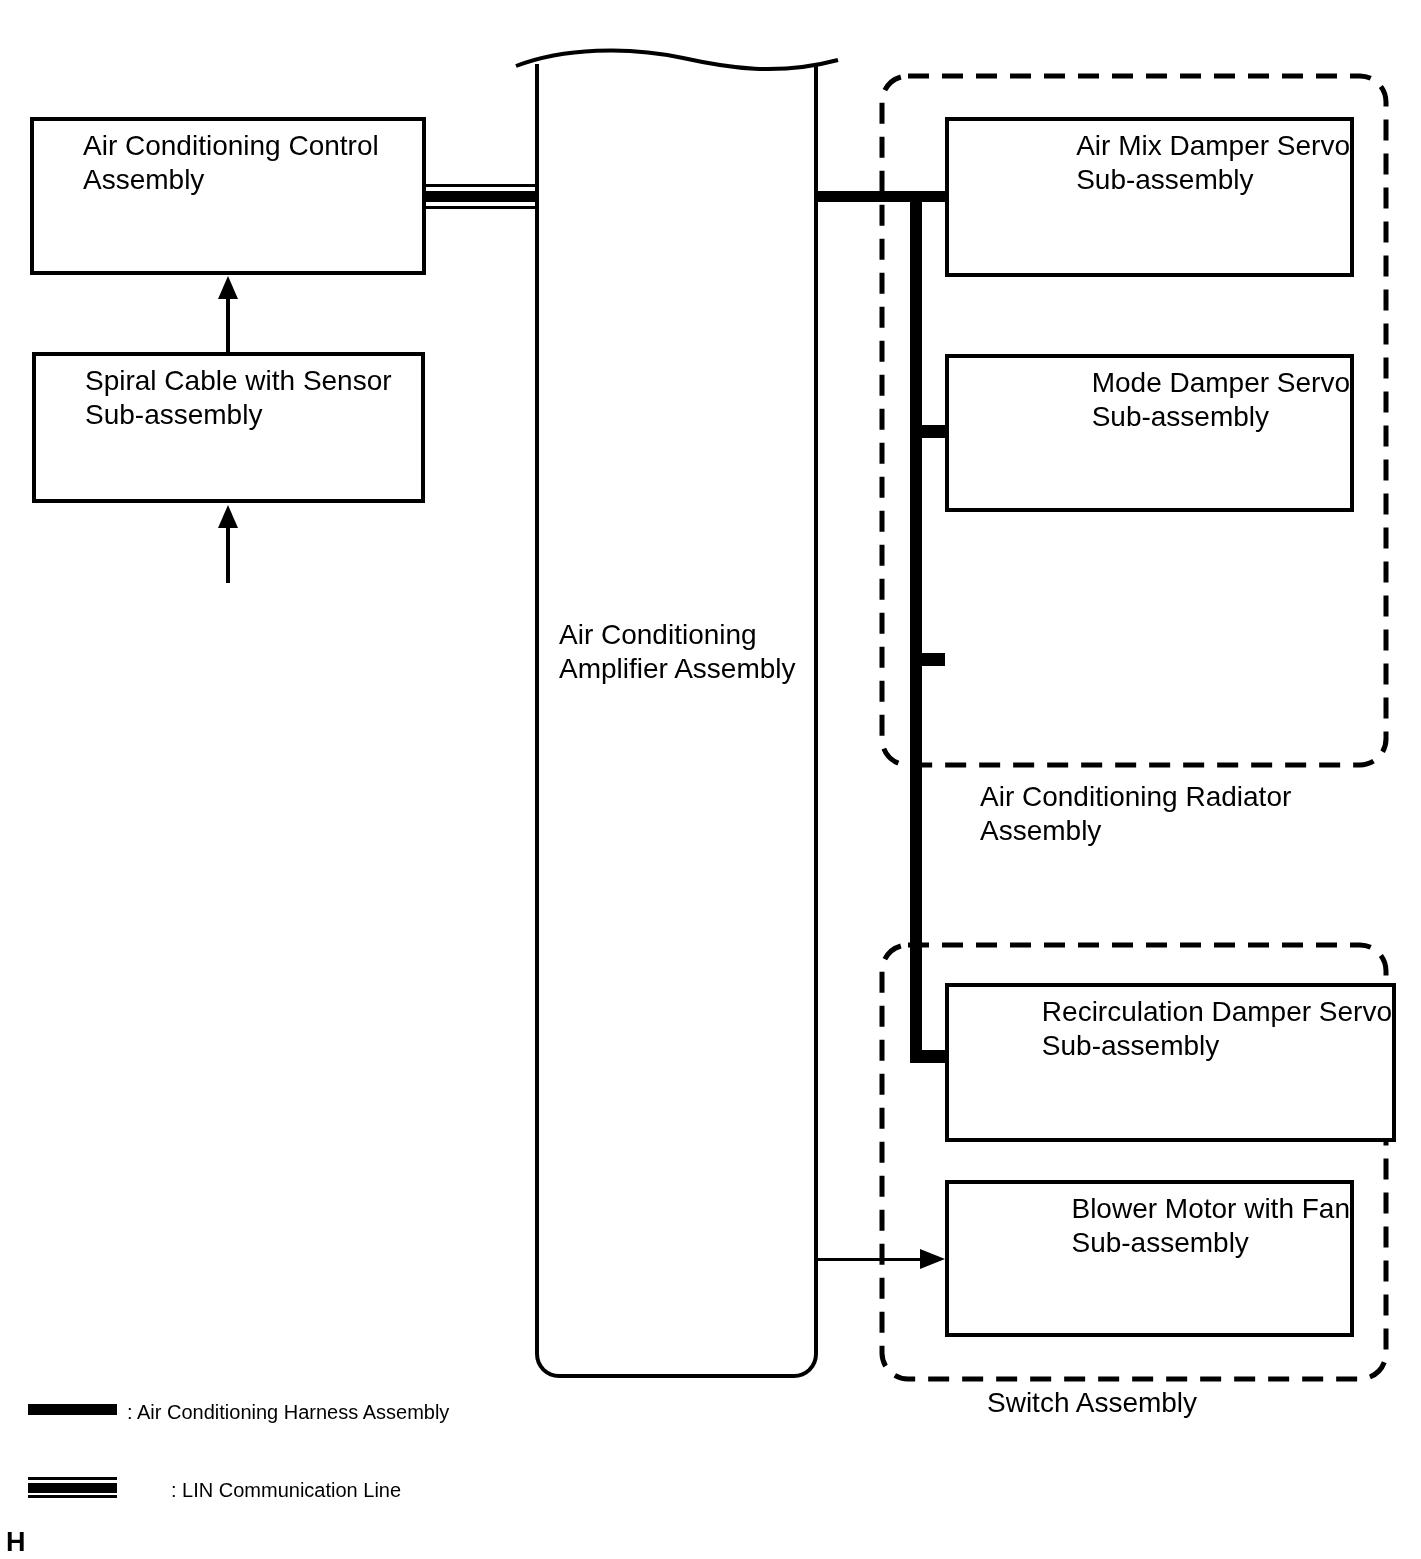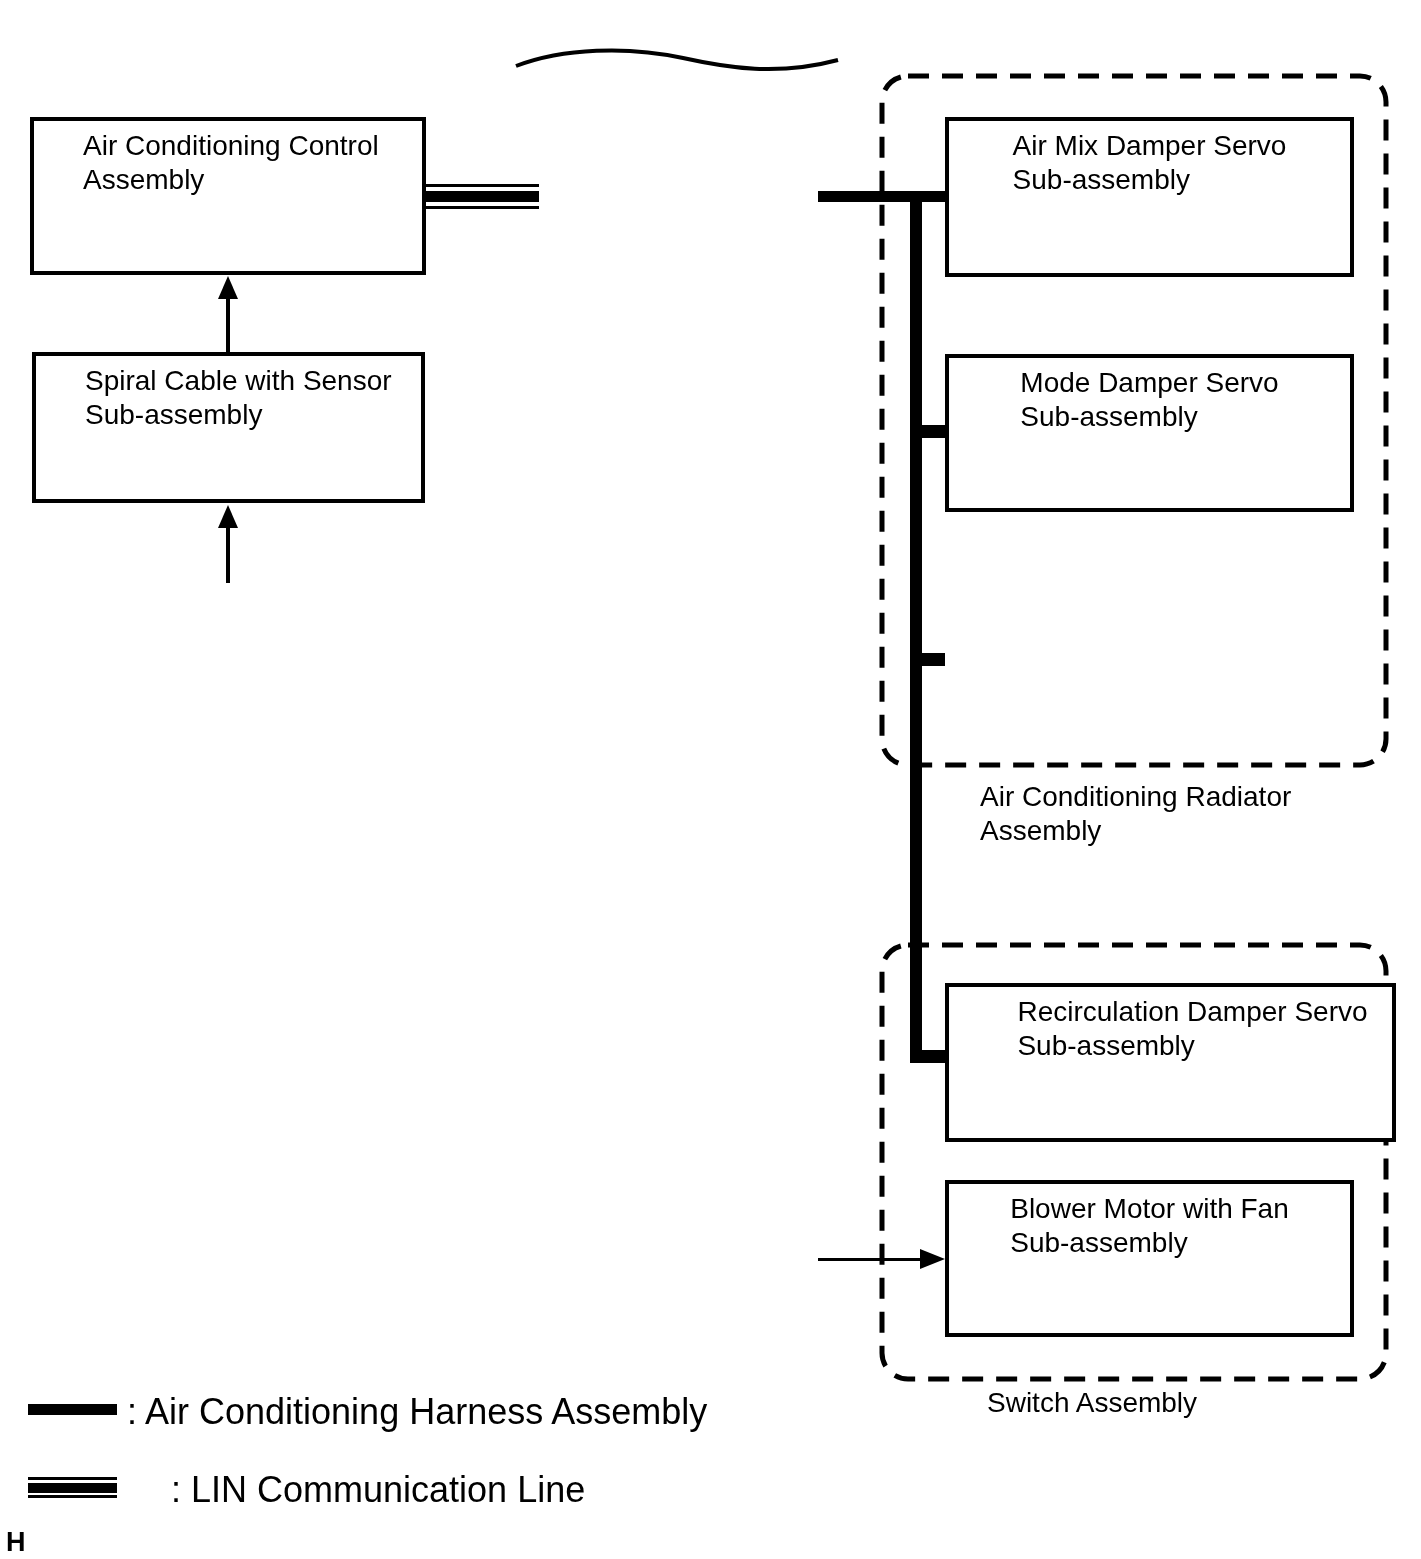--- a/index.html
+++ b/index.html
@@ -4,21 +4,21 @@
 <style>
   html,body{margin:0;padding:0;background:#ffffff;}
   .canvas{
     position:relative;width:1421px;height:1559px;background:#ffffff;
     font-family:"Liberation Sans",sans-serif;color:#000;overflow:hidden;
   }
   .abs{position:absolute;}
   
   .box{
     position:absolute;background:#fff;border:4px solid #000;box-sizing:border-box;
-    display:flex;justify-content:center;align-items:flex-start;
+    display:flex;justify-content:flex-end;align-items:flex-start;
   }
   .box .lbl{
     white-space:pre-line;font-size:28px;line-height:34px;padding-top:8px;
     width:max-content;
   }
   .box.leftalign{justify-content:flex-start;}
   .box.leftalign .lbl{padding-left:33px;margin-left:16px;}
   .b-control{left:30px;top:117px;width:396px;height:158px;}
   .b-spiral{left:32px;top:352px;width:393px;height:151px;}
   .b-steering{left:32px;top:583px;width:393px;height:108px;}
@@ -44,21 +44,21 @@
   
   .hline,.vline{position:absolute;background:#000;}
   .lin{position:absolute;left:426px;top:184px;width:113px;}
   .lin .t{height:3px;background:#000;}
   .lin .g{height:4px;background:#fff;}
   .lin .k{height:11px;background:#000;}
   .ah-up{position:absolute;width:0;height:0;border-left:10px solid transparent;border-right:10px solid transparent;border-bottom:23px solid #000;}
   .ah-right{position:absolute;width:0;height:0;border-top:10px solid transparent;border-bottom:10px solid transparent;border-left:25px solid #000;}
   
   .leg-swatch1{left:28px;top:1404px;width:89px;height:11px;background:#000;}
-  .leg-txt{position:absolute;font-size:36px;line-height:34px;}
+  .leg-txt{position:absolute;font-size:20px;line-height:34px;}
   .lt1{left:127px;top:1395px;}
   .lt2{left:127px;top:1473px;margin-left:44px;}
   .leg-swatch2{position:absolute;left:28px;top:1477px;width:89px;}
   .leg-swatch2 .t{height:3px;background:#000;}
   .leg-swatch2 .g1s{height:3px;background:#fff;}
   .leg-swatch2 .k{height:10px;background:#000;}
   .leg-swatch2 .g2s{height:2px;background:#fff;}
   .footnote{position:absolute;left:6px;top:1527px;font-size:27px;font-weight:bold;}
 </style>
 </head>
@@ -87,20 +87,24 @@
       <div class="t"></div>
   </div>
 
   <div class="ah-up" style="left:218px;top:276px;"></div>
   <div class="vline" style="left:226px;top:296px;width:4px;height:56px;"></div>
   <div class="ah-up" style="left:218px;top:505px;"></div>
   <div class="vline" style="left:226px;top:525px;width:4px;height:58px;"></div>
   <div class="hline" style="left:818px;top:1258px;width:102px;height:3px;"></div>
   <div class="ah-right" style="left:920px;top:1249px;"></div>
 
+  <div class="amp">
+    <span class="amp-lbl">Air Conditioning
+Amplifier Assembly</span>
+  </div>
   <svg class="wave" width="336" height="42">
     <path d="M 8 24 C 55 6, 120 4, 175 16 C 220 26, 270 34, 330 18" fill="none" stroke="#000" stroke-width="4"></path>
   </svg>
 
   <div class="box leftalign b-control">
     <span class="lbl">Air Conditioning Control
 Assembly</span>
   </div>
   <div class="box leftalign b-spiral">
     <span class="lbl">Spiral Cable with Sensor

